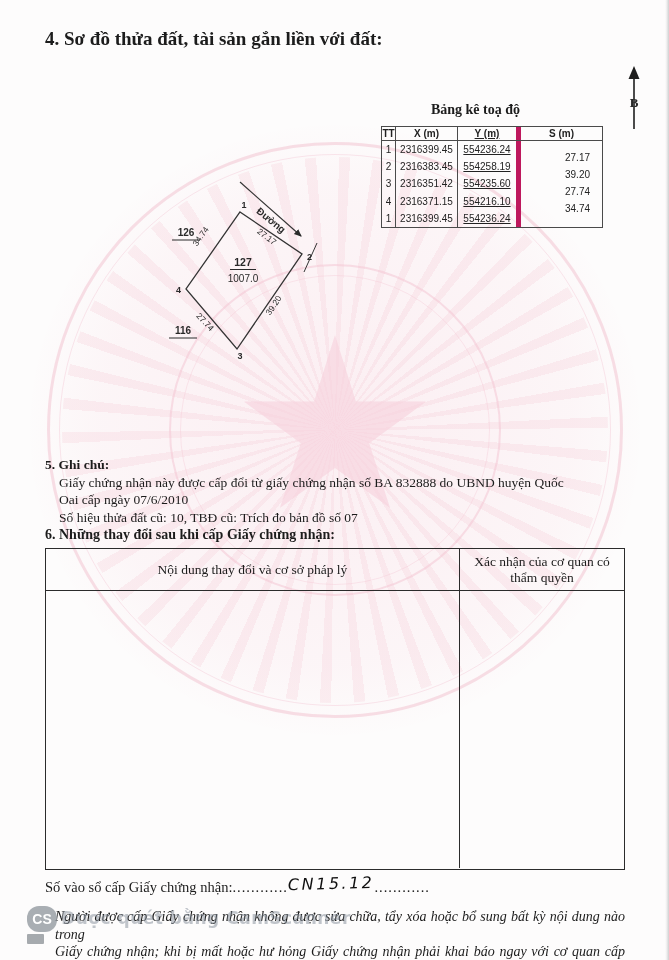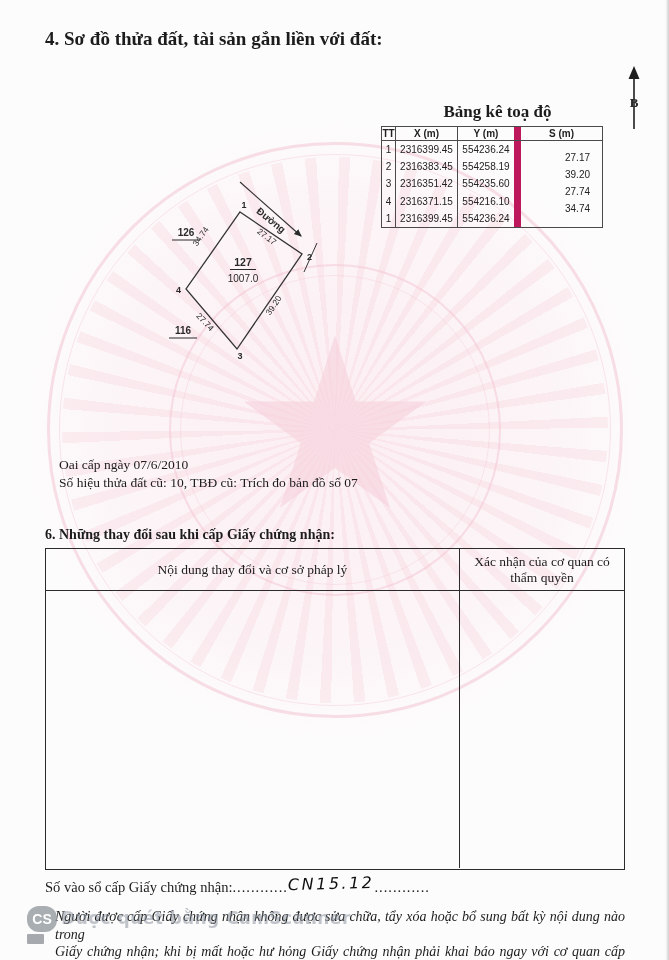--- a/index.html
+++ b/index.html
@@ -21,30 +21,30 @@
   .wm-ring4 { width:310px; height:310px; border:1px solid rgba(243,196,209,0.35); }
   .wm-star  { width:190px; height:190px; border-radius:0; background:rgba(247,209,220,0.6);
               clip-path:polygon(50% 0%,61% 35%,98% 35%,68% 57%,79% 91%,50% 70%,21% 91%,32% 57%,2% 35%,39% 35%); }
   .page-edge { position:absolute; right:0; top:0; width:4px; height:960px; z-index:5;
                background:linear-gradient(to left, rgba(90,90,95,0.28), rgba(90,90,95,0.05) 70%, transparent); }
 
   .layer { position:absolute; z-index:2; }
 
   
   .h-main { left:45px; top:28px; width:575px; font-weight:bold; font-size:19px; }
-  .coord-title { left:403px; top:102px; width:189px; text-align:center; font-weight:bold; font-size:17px; }
+  .coord-title { left:381px; top:102px; width:189px; text-align:center; font-weight:bold; font-size:14px; }
 
   
   .coord-table { left:381px; top:126px; width:222px; height:102px; border:1px solid #4a4a4a;
                  font-family:"Liberation Sans", sans-serif; font-size:10px; color:#222; background:transparent; }
   .ct-head { display:flex; height:14px; border-bottom:1px solid #4a4a4a; font-weight:bold; }
   .ct-head > div { display:flex; align-items:center; justify-content:center; }
   .ct-c1 { width:14px; border-right:1px solid #4a4a4a; }
   .ct-c2 { width:62px; border-right:1px solid #4a4a4a; }
-  .ct-c3 { width:63px; border-right:7px solid #be185d; }
+  .ct-c3 { width:63px; border-right:5px solid #be185d;text-decoration:underline; }
   .ct-c4 { flex:1; }
   .ct-body { position:relative; height:86px; }
   .ct-row { display:flex; height:17.2px; }
   .ct-row > div { display:flex; align-items:center; justify-content:center; }
   .ct-scol { position:absolute; right:0; top:0; width:49px; height:86px; }
   .ct-sval { position:absolute; left:0; width:100%; height:16px; line-height:16px; text-align:center; }
 
   
   .sec5 { left:45px; top:456px; width:578px; font-size:13.5px; line-height:17.6px; }
   .sec5 .bold { font-weight:bold; }
@@ -173,20 +173,22 @@
   <line x1="169" y1="338" x2="197" y2="338" stroke="#2a2a2a" stroke-width="1"></line>
 
   <g>
     <line x1="634" y1="129" x2="634" y2="77" stroke="#1e1e1e" stroke-width="1.6"></line>
     <path d="M634,66 L628.5,79 L639.5,79 Z" fill="#1e1e1e"></path>
     <text x="634" y="107" font-size="13" font-weight="bold" text-anchor="middle" style="font-family:'Liberation Serif',serif">B</text>
   </g>
 </svg>
 
 <div class="layer sec5">
+  <div class="bold">5. Ghi chú:</div>
+  <div class="ind">Giấy chứng nhận này được cấp đổi từ giấy chứng nhận số BA 832888 do UBND huyện Quốc</div>
   <div class="ind">Oai cấp ngày 07/6/2010</div>
   <div class="ind">Số hiệu thửa đất cũ: 10, TBĐ cũ: Trích đo bản đồ số 07</div>
 </div>
 
 <div class="layer sec6-h">6. Những thay đổi sau khi cấp Giấy chứng nhận:</div>
 
 <div class="layer chg-table">
   <div class="chg-head">
     <div class="chg-c1">Nội dung thay đổi và cơ sở pháp lý</div>
     <div class="chg-c2">Xác nhận của cơ quan có thẩm quyền</div>

